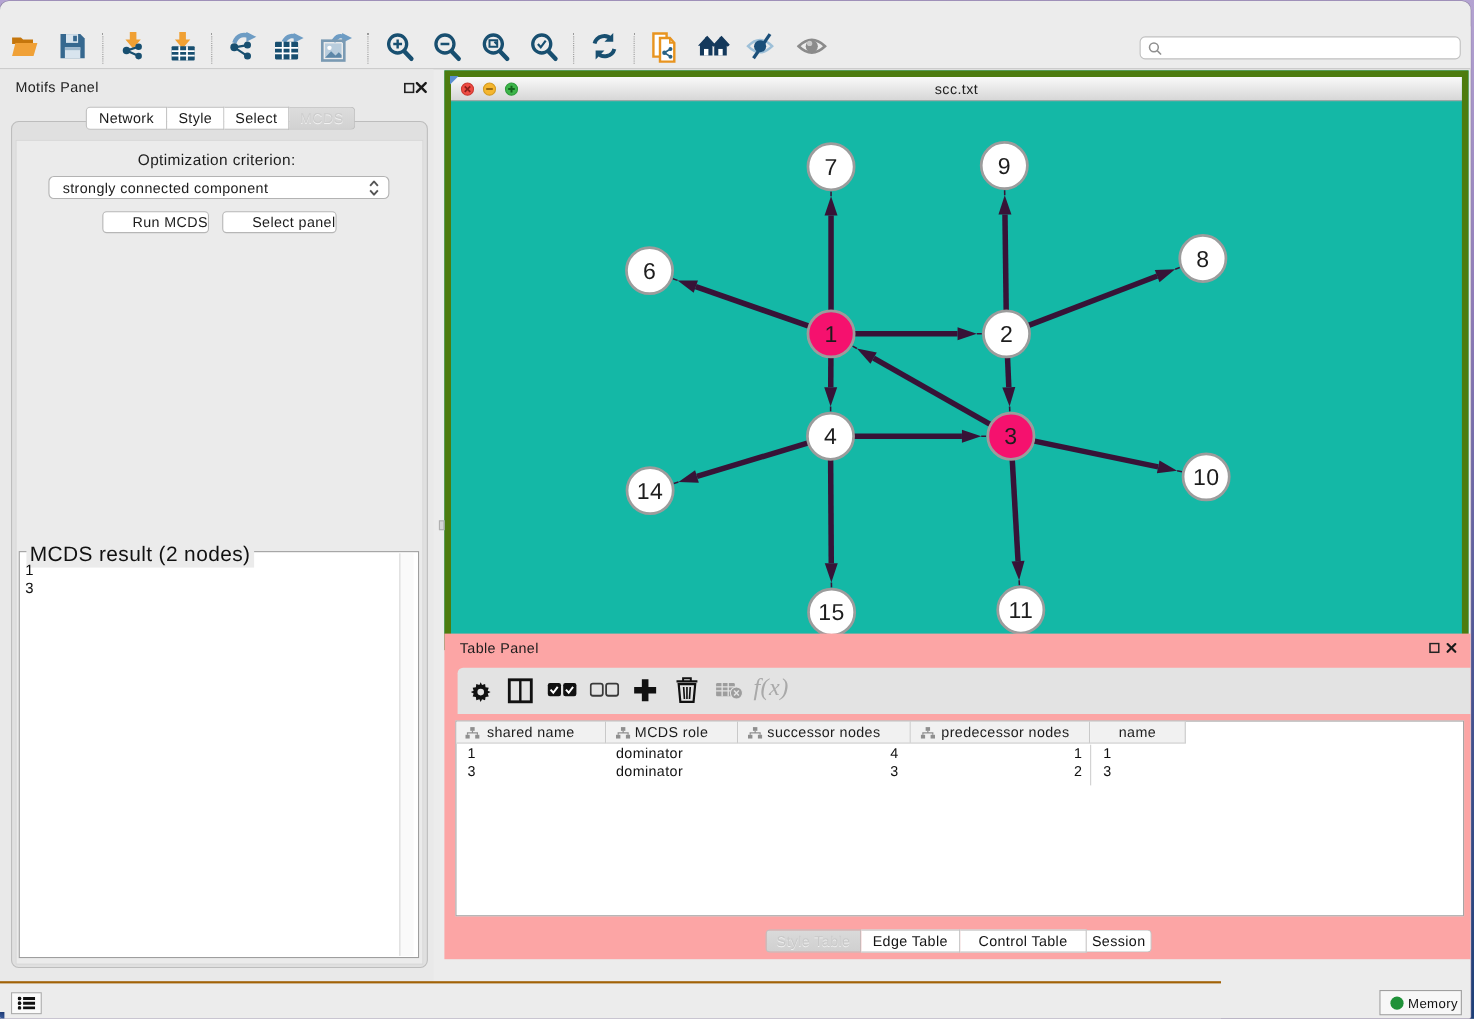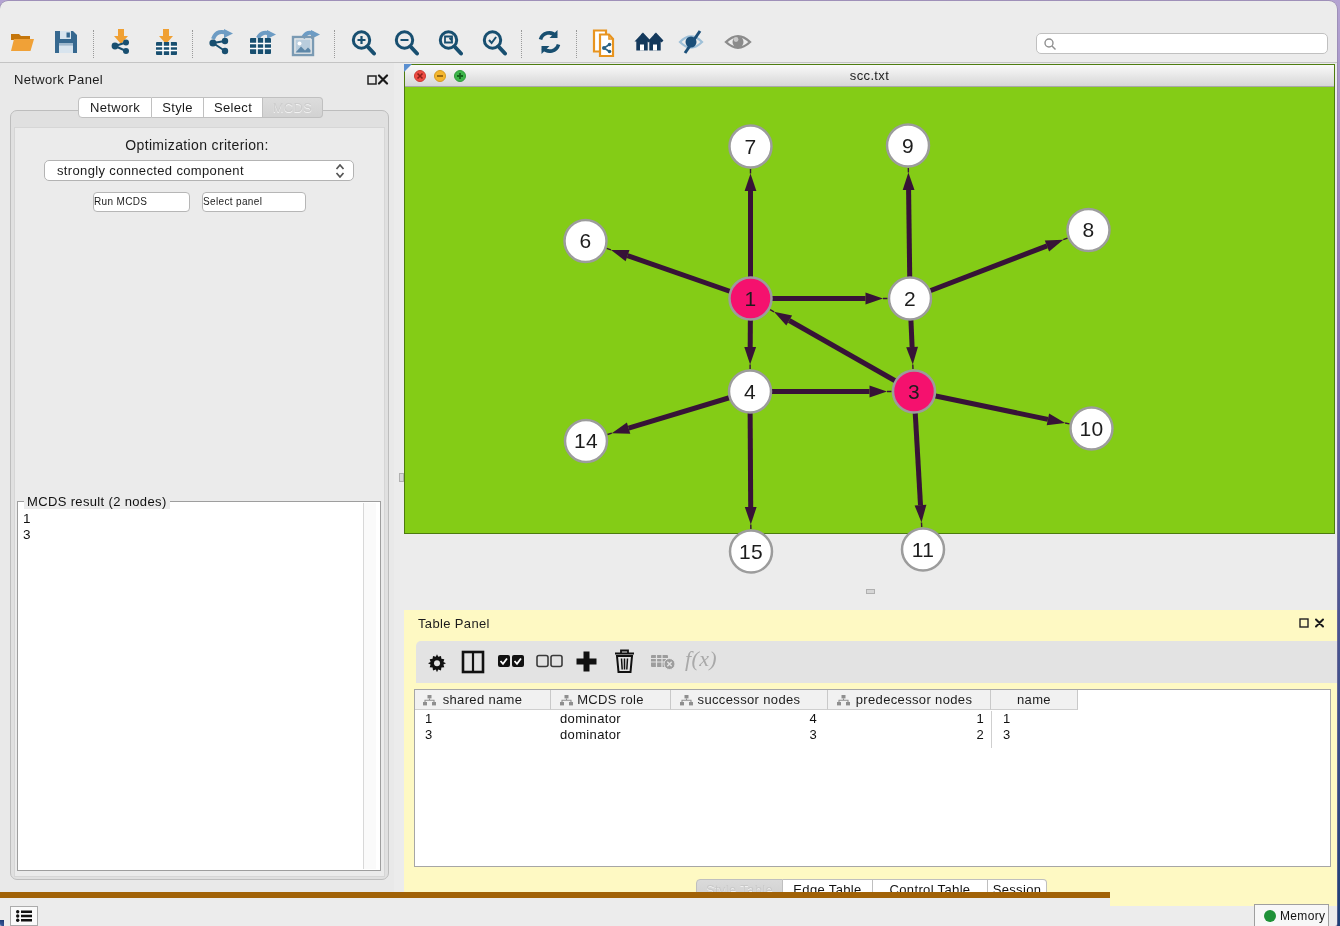--- a/index.html
+++ b/index.html
@@ -12,40 +12,40 @@
 .ticon{top:5px}
 #search{left:1036px;top:9px;width:292px;height:21px;background:#fff;border:1px solid #c0c0c0;border-radius:5px}
 
 #cpanel{left:0;top:62px;width:394px;height:829px;background:#e9e9e9}
 #cptitle{left:14px;top:9px;font-size:13px;color:#1c1c1c}
 #tabwell{left:10px;top:47px;width:379px;height:770px;border:1px solid #bdbdbd;border-radius:7px;background:#e0e0e0}
 #tabinner{left:14px;top:64px;width:371px;height:750px;background:#ebebeb;border:1px solid #d6d6d6}
 .tab{top:34px;height:21px;border:1px solid #c0c0c0;background:#fff;font-size:13px;text-align:center;line-height:20px;color:#1a1a1a}
 #opt{left:0;top:74px;width:394px;text-align:center;font-size:14px;color:#1c1c1c}
 #dd{left:44px;top:97px;width:310px;height:21px;background:#fff;border:1px solid #b3b3b3;border-radius:5px;font-size:13px;line-height:19px;color:#1c1c1c;padding-left:12px}
-.btn{top:129px;height:20px;background:#fff;border:1px solid #b6b6b6;border-radius:4px;font-size:10px;text-align:left;line-height:18px;color:#1c1c1c}
+.btn{top:129px;height:20px;background:#fff;border:1px solid #b6b6b6;border-radius:4px;font-size:13px;text-align:right;line-height:18px;color:#1c1c1c}
 #fset{left:17px;top:438px;width:364px;height:370px;border:1px solid #9e9e9e;background:#fff}
-#fleg{left:24px;top:431px;font-size:13px;color:#111;background:#ebebeb;padding:0 3px}
+#fleg{left:24px;top:431px;font-size:19px;color:#111;background:#ebebeb;padding:0 3px}
 #fvals{left:23px;top:448px;font-size:13.5px;color:#111;line-height:16px}
 #fsb{right:4px;top:1px;width:13px;height:366px;background:#fafafa;border-left:1px solid #d8d8d8}
 
-#netwin{left:404px;top:63px;width:931px;height:470px;border:1px solid #4d7c0f;background:#84cc16}
+#netwin{left:404px;top:63px;width:931px;height:527px;border:6px solid #4d7c0f;background:#14b8a6}
 #nettitle{left:0;top:0;width:100%;height:22px;background:linear-gradient(#f9f9f9,#d7d7d7);border-bottom:1px solid #a8a8a8}
 .mtl{top:5px;width:12px;height:12px;border-radius:50%}
 #netname{width:100%;top:3px;text-align:center;font-size:13px;color:#222}
 
-#tpanel{left:404px;top:609px;width:933px;height:296px;background:#fef9c3}
+#tpanel{left:404px;top:575px;width:933px;height:296px;background:#fca5a5}
 #tptitle{left:14px;top:6px;font-size:13px;color:#1c1c1c}
 #ttool{left:12px;top:31px;width:921px;height:42px;background:#e3e3e3;border-radius:5px 0 0 0}
 #tgrid{left:10px;top:79px;width:917px;height:178px;background:#fff;border:1px solid #a6a6a6}
 .th{top:0;height:20px;background:#f1f1f1;border-right:1px solid #c9c9c9;border-bottom:1px solid #cfcfcf;font-size:13px;color:#1c1c1c;line-height:20px;text-align:center}
 .td{font-size:13px;color:#111;height:16px;line-height:16px}
 .btab{top:269px;height:21px;background:#fff;border:1px solid #bfbfbf;font-size:13px;text-align:center;line-height:19px;color:#131313}
 
-#sbar{left:0;top:891px;width:1110px;height:34px;background:#ececec;border-top:6px solid #a16207}
+#sbar{left:0;top:891px;width:1110px;height:34px;background:#ececec;border-top:2px solid #a16207}
 #lbtn{left:10px;top:8px;width:28px;height:20px;background:#fafafa;border:1px solid #ababab}
 #membtn{left:1254px;top:6px;width:75px;height:23px;background:#f7f7f7;border:1px solid #9f9f9f;font-size:12px;color:#111}
 </style></head><body>
 <div id="win">
 <div class="abs" id="toolbar">
   <svg class="abs ticon" style="left:8px" width="28" height="26" viewBox="0 0 28 26">
     <path d="M3 5 h8 l2 2 h9 v4 H3 z" fill="#c5760c"></path>
     <path d="M3 22 L6 10 h20 l-3.5 12 z" fill="#f0a137"></path>
   </svg>
   <svg class="abs ticon" style="left:53px" width="26" height="26" viewBox="0 0 26 26">
@@ -156,21 +156,21 @@
   <div class="abs sep" style="left:521px"></div>
   <div class="abs sep" style="left:576px"></div>
   <div class="abs" id="search">
         <svg width="14" height="14" viewBox="0 0 14 14" style="position:absolute;left:6px;top:3px">
           <circle cx="6" cy="6" r="4" fill="none" stroke="#8f8f8f" stroke-width="1.4"></circle>
           <path d="M9 9 l3.5 3.5" stroke="#8f8f8f" stroke-width="1.4"></path>
         </svg>
       </div>
 </div>
 <div class="abs" id="cpanel">
-  <div class="abs" id="cptitle">Network Panel</div>
+  <div class="abs" id="cptitle">Motifs Panel</div>
   <svg class="abs" style="left:367px;top:12px" width="10" height="10" viewBox="0 0 10 10">
         <rect x="1" y="1" width="8" height="8" fill="none" stroke="#222" stroke-width="1.5"></rect>
       </svg>
   <svg class="abs" style="left:377px;top:11px" width="12" height="11" viewBox="0 0 12 11">
         <path d="M2 1.5 L10 9.5 M10 1.5 L2 9.5" stroke="#1a1a1a" stroke-width="2.2" stroke-linecap="round"></path>
       </svg>
   <div class="abs" id="tabwell"></div>
   <div class="abs" id="tabinner"></div>
   <div class="abs tab" style="left:78px;width:74px;border-radius:4px 0 0 4px">Network</div>
   <div class="abs tab" style="left:152px;width:52px;border-left:none">Style</div>

